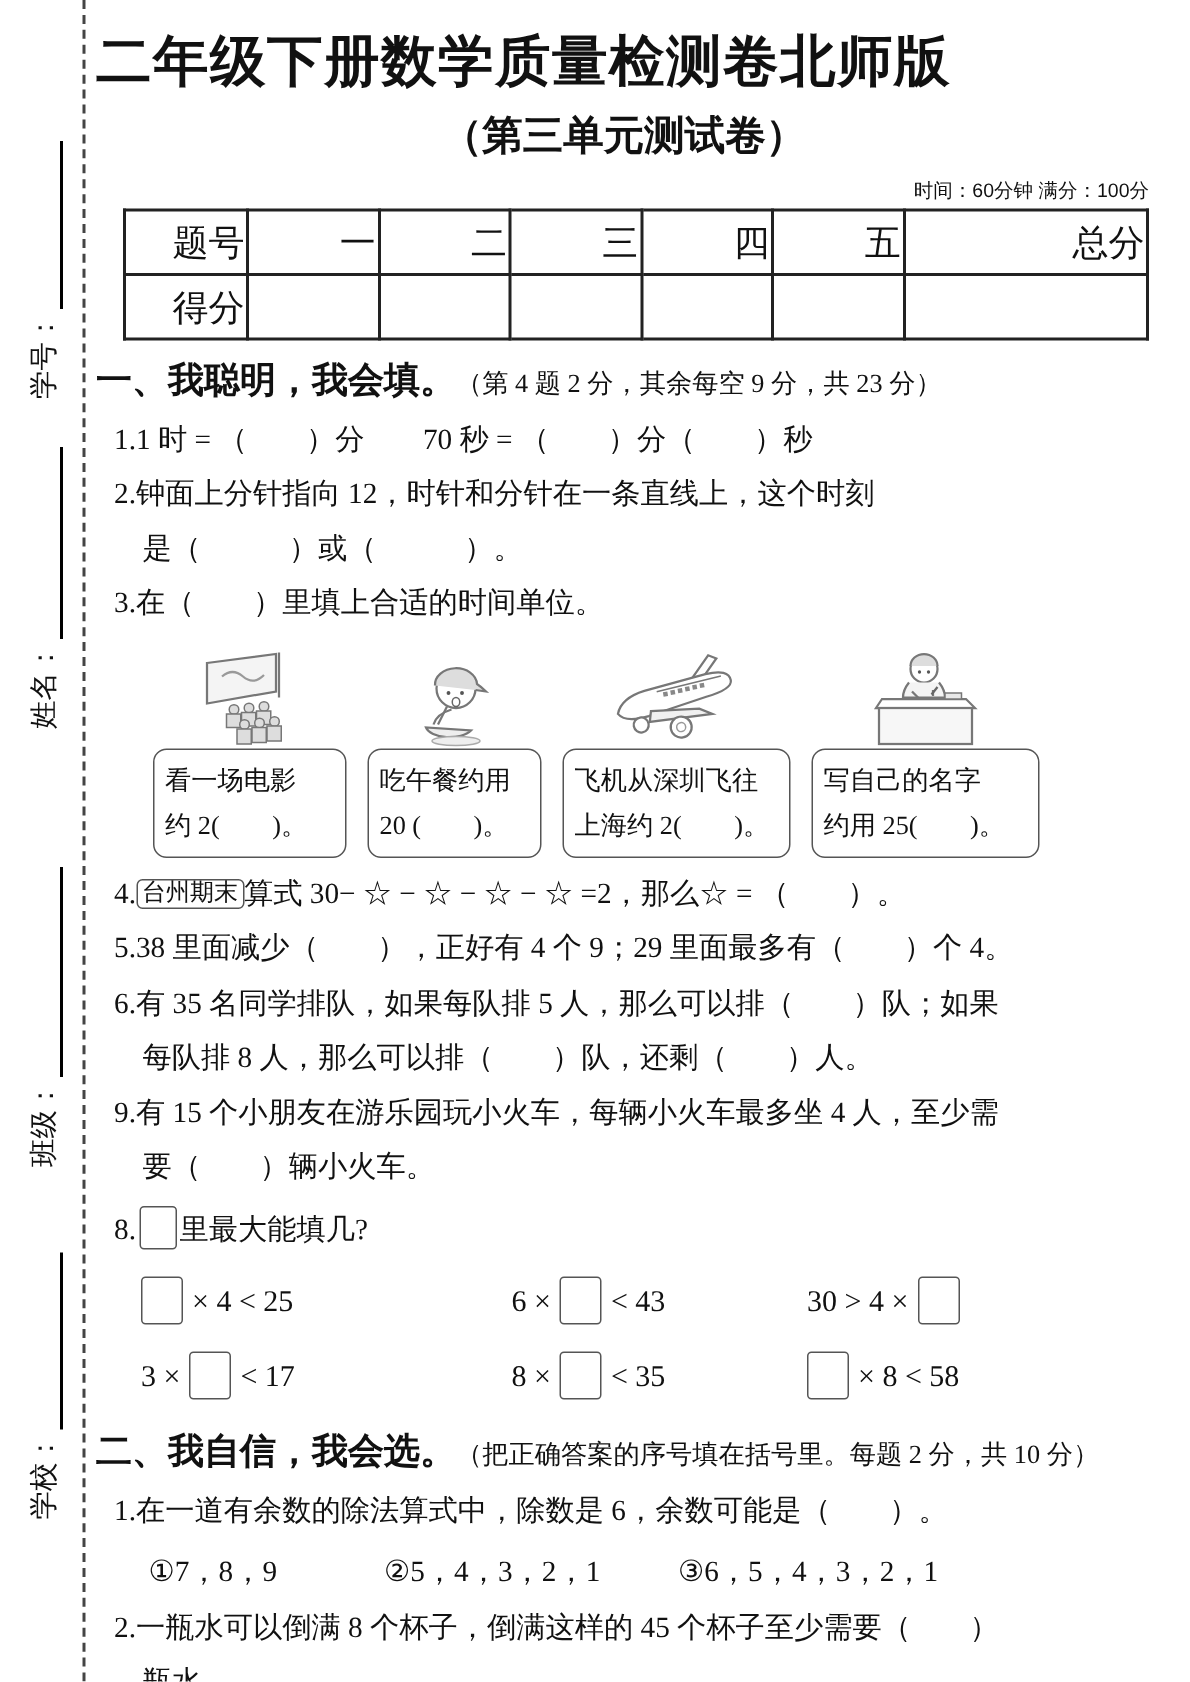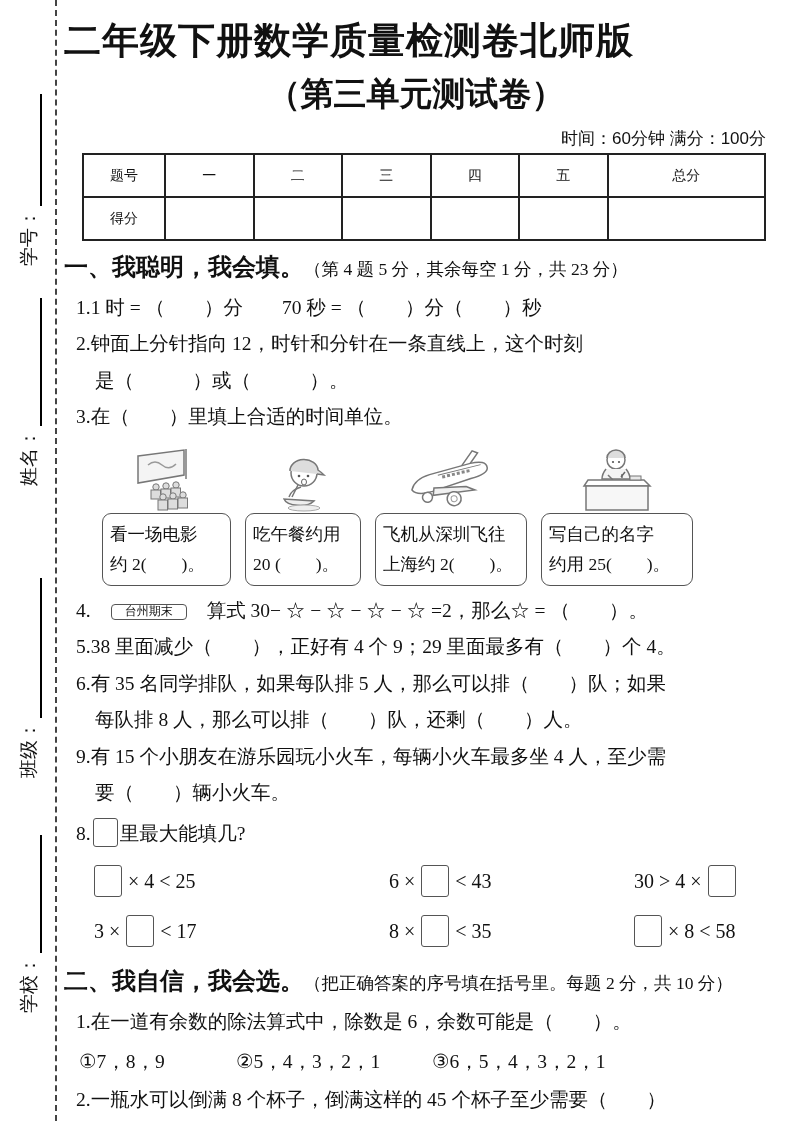--- a/index.html
+++ b/index.html
@@ -14,60 +14,60 @@
           font-size:19px;display:flex;align-items:flex-end;}
   .mfield .blank{display:inline-block;border-bottom:2px solid #000;
                  height:14px;margin-left:3px;}
 
   
   .main{position:absolute;left:64px;top:0;width:704px;}
 
   .title{text-align:left;font-family:"Liberation Sans","DejaVu Sans",sans-serif;
          font-weight:bold;font-size:37px;margin-top:16px;letter-spacing:1px;}
   .subtitle{text-align:center;font-family:"Liberation Sans","DejaVu Sans",sans-serif;
-            font-weight:bold;font-size:33px;margin-top:6px;}
+            font-weight:bold;font-size:27px;margin-top:6px;}
   .meta{text-align:right;font-family:"Liberation Sans","DejaVu Sans",sans-serif;
-        font-size:17px;margin:10px 2px 3px 0;}
+        font-size:13px;margin:10px 2px 3px 0;}
 
   table.score{border-collapse:collapse;margin-left:18px;width:684px;
               font-family:"Liberation Sans","DejaVu Sans",sans-serif;}
-  table.score td{border:2px solid #222;height:39px;text-align:center;
-                 font-size:14px;}
+  table.score td{border:2px solid #222;height:39px;text-align:right;
+                 font-size:24px;}
   table.score td.c0{width:78px;}
 
   .sec-head{margin:10px 0 2px 0;font-size:19.5px;}
   .sec-head .bold{font-family:"Liberation Sans","DejaVu Sans",sans-serif;
                   font-weight:bold;font-size:24px;}
   .sec-head .note{font-size:17.5px;}
 
   .q{font-size:19.5px;margin:14px 0;padding-left:12px;line-height:1.15;}
   .q.cont{padding-left:31px;}
 
   .tag{display:inline-block;border:1px solid #555;border-radius:4px;
-       font-size:12px;padding:0 13px;vertical-align:2px;margin:0 20px;}
+       font-size:16px;padding:0 3px;vertical-align:2px;margin:0 0;}
 
   
   .cards{display:flex;margin-left:38px;gap:14px;align-items:center;}
   .card{display:flex;flex-direction:column;align-items:center;}
   .card .pic{height:70px;display:flex;align-items:flex-end;justify-content:center;}
   .card .bubble{border:1.5px solid #555;border-radius:9px;padding:5px 7px;
                 font-size:17.5px;line-height:1.75;white-space:nowrap;}
   .card.w1 .bubble{width:113px;} .card.w2 .bubble{width:100px;}
   .card.w3 .bubble{width:136px;} .card.w4 .bubble{width:136px;}
 
   
   .box{display:inline-block;width:26px;height:30px;border:1.5px solid #555;
        border-radius:3px;vertical-align:-9px;margin:0 6px;background:#fff;}
   .box.small{width:23px;height:27px;vertical-align:-7px;}
 
-  .exp-row{display:flex;margin:18px 0 18px 30px;font-size:20px;align-items:center;gap:48px;}
+  .exp-row{display:flex;margin:18px 0 18px 30px;font-size:20px;align-items:center;}
   .exp-row .cell{white-space:nowrap;}
   .exp-row .c1{width:247px;} .exp-row .c2{width:197px;}
 
-  .opts{display:flex;margin:14px 0 14px 15px;font-size:19.5px;}
+  .opts{display:flex;margin:14px 0 14px 35px;font-size:19.5px;}
   .opts1 .o1{width:157px;} .opts1 .o2{width:196px;}
 
   svg{display:block;}
 </style>
 </head>
 <body>
 
 <div class="fold-line"></div>
 
 <div class="mfield" style="top:266px;">
@@ -110,21 +110,21 @@
       <td></td>
       <td></td>
       <td></td>
       <td></td>
       <td></td>
     </tr>
   </tbody>
     </table>
 
   <div class="sec-head">
-    <span class="bold">一、我聪明，我会填。</span><span class="note">（第 4 题 5 分，其余每空 1 分，共 23 分）</span>
+    <span class="bold">一、我聪明，我会填。</span><span class="note">（第 4 题 2 分，其余每空 9 分，共 23 分）</span>
   </div>
 
   <div class="q">1.1 时 = （　　）分　　70 秒 = （　　）分（　　）秒</div>
 
   <div class="q">2.钟面上分针指向 12，时针和分针在一条直线上，这个时刻</div>
   <div class="q cont">是（　　　）或（　　　）。</div>
 
   <div class="q">3.在（　　）里填上合适的时间单位。</div>
 
   <div class="cards">

